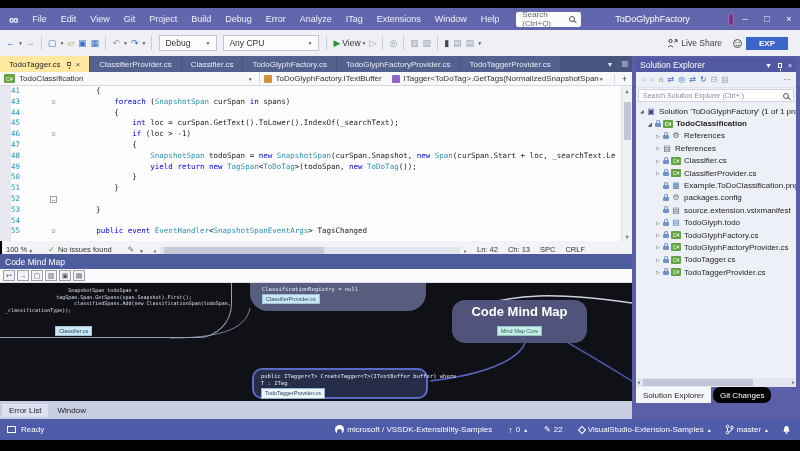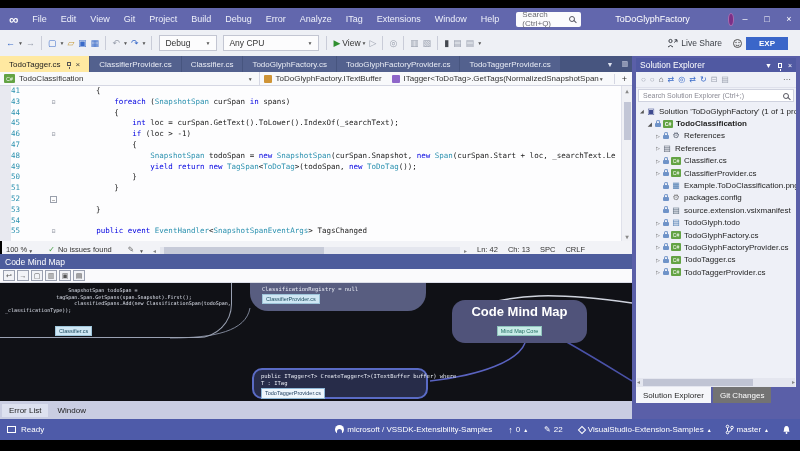--- a/index.html
+++ b/index.html
@@ -112,21 +112,21 @@
   .ic{display:inline-flex;align-items:center;justify-content:center;flex:none;margin-right:3px;}
   .ic.cs,.ic.proj{width:10px;height:8px;background:#63a344;color:#fff;font-size:5px;border-radius:1px;}
   .ic.glyph{width:10px;font-size:8px;}
   .c-props{color:#5a6272;} .c-refs{color:#5a6272;} .c-img{color:#4a7ab0;} .c-cfg{color:#777;} .c-man{color:#567;} .c-xaml{color:#4a7ab0;} .c-sln{color:#3f4b8f;}
   #sehscroll{height:9px;background:#e4e6ef;position:relative;margin:0 1px;}
   #sehscroll .thumb{position:absolute;left:6px;top:1px;width:110px;height:7px;background:#c0c4d4;}
   #sehscroll .ar{position:absolute;top:0;font-size:6px;color:#888;} #sehscroll .al{left:0;} #sehscroll .arr{right:0;}
   #sebtabs{height:16px;display:flex;background:#5a5fa8;align-items:stretch;}
   #sebtabs .setab{font-size:8px;display:flex;align-items:center;padding:0 7px;}
   #sebtabs .setab.active{background:#f5f6fa;color:#2a2a2a;}
-  #sebtabs .setab.inactive{background:#737373;color:#fff;margin-left:2px;}
+  #sebtabs .setab.inactive{background:#000000;color:#fff;margin-left:2px;border-radius:7px;}
   
   #statusbar{top:419px;left:0;width:800px;height:21px;background:#4e5ba9;color:#fff;display:flex;align-items:center;font-size:8px;}
   #statusbar .rect{width:9px;height:7px;border:1px solid #fff;margin:0 5px 0 7px;}
   #sright{margin-left:auto;display:flex;align-items:center;}
   #sright .seg{display:flex;align-items:center;margin-right:13px;}
   #sright .seg span{margin-left:3px;}
   .gh{width:9px;height:9px;background:#fff;border-radius:50%;position:relative;}
   .gh::after{content:"";position:absolute;left:2px;top:4px;width:5px;height:5px;background:#4e5ba9;border-radius:50% 50% 0 0;}
   .diam{width:6px;height:6px;border:1px solid #fff;transform:rotate(45deg);}
   .carup{font-size:5px;}

